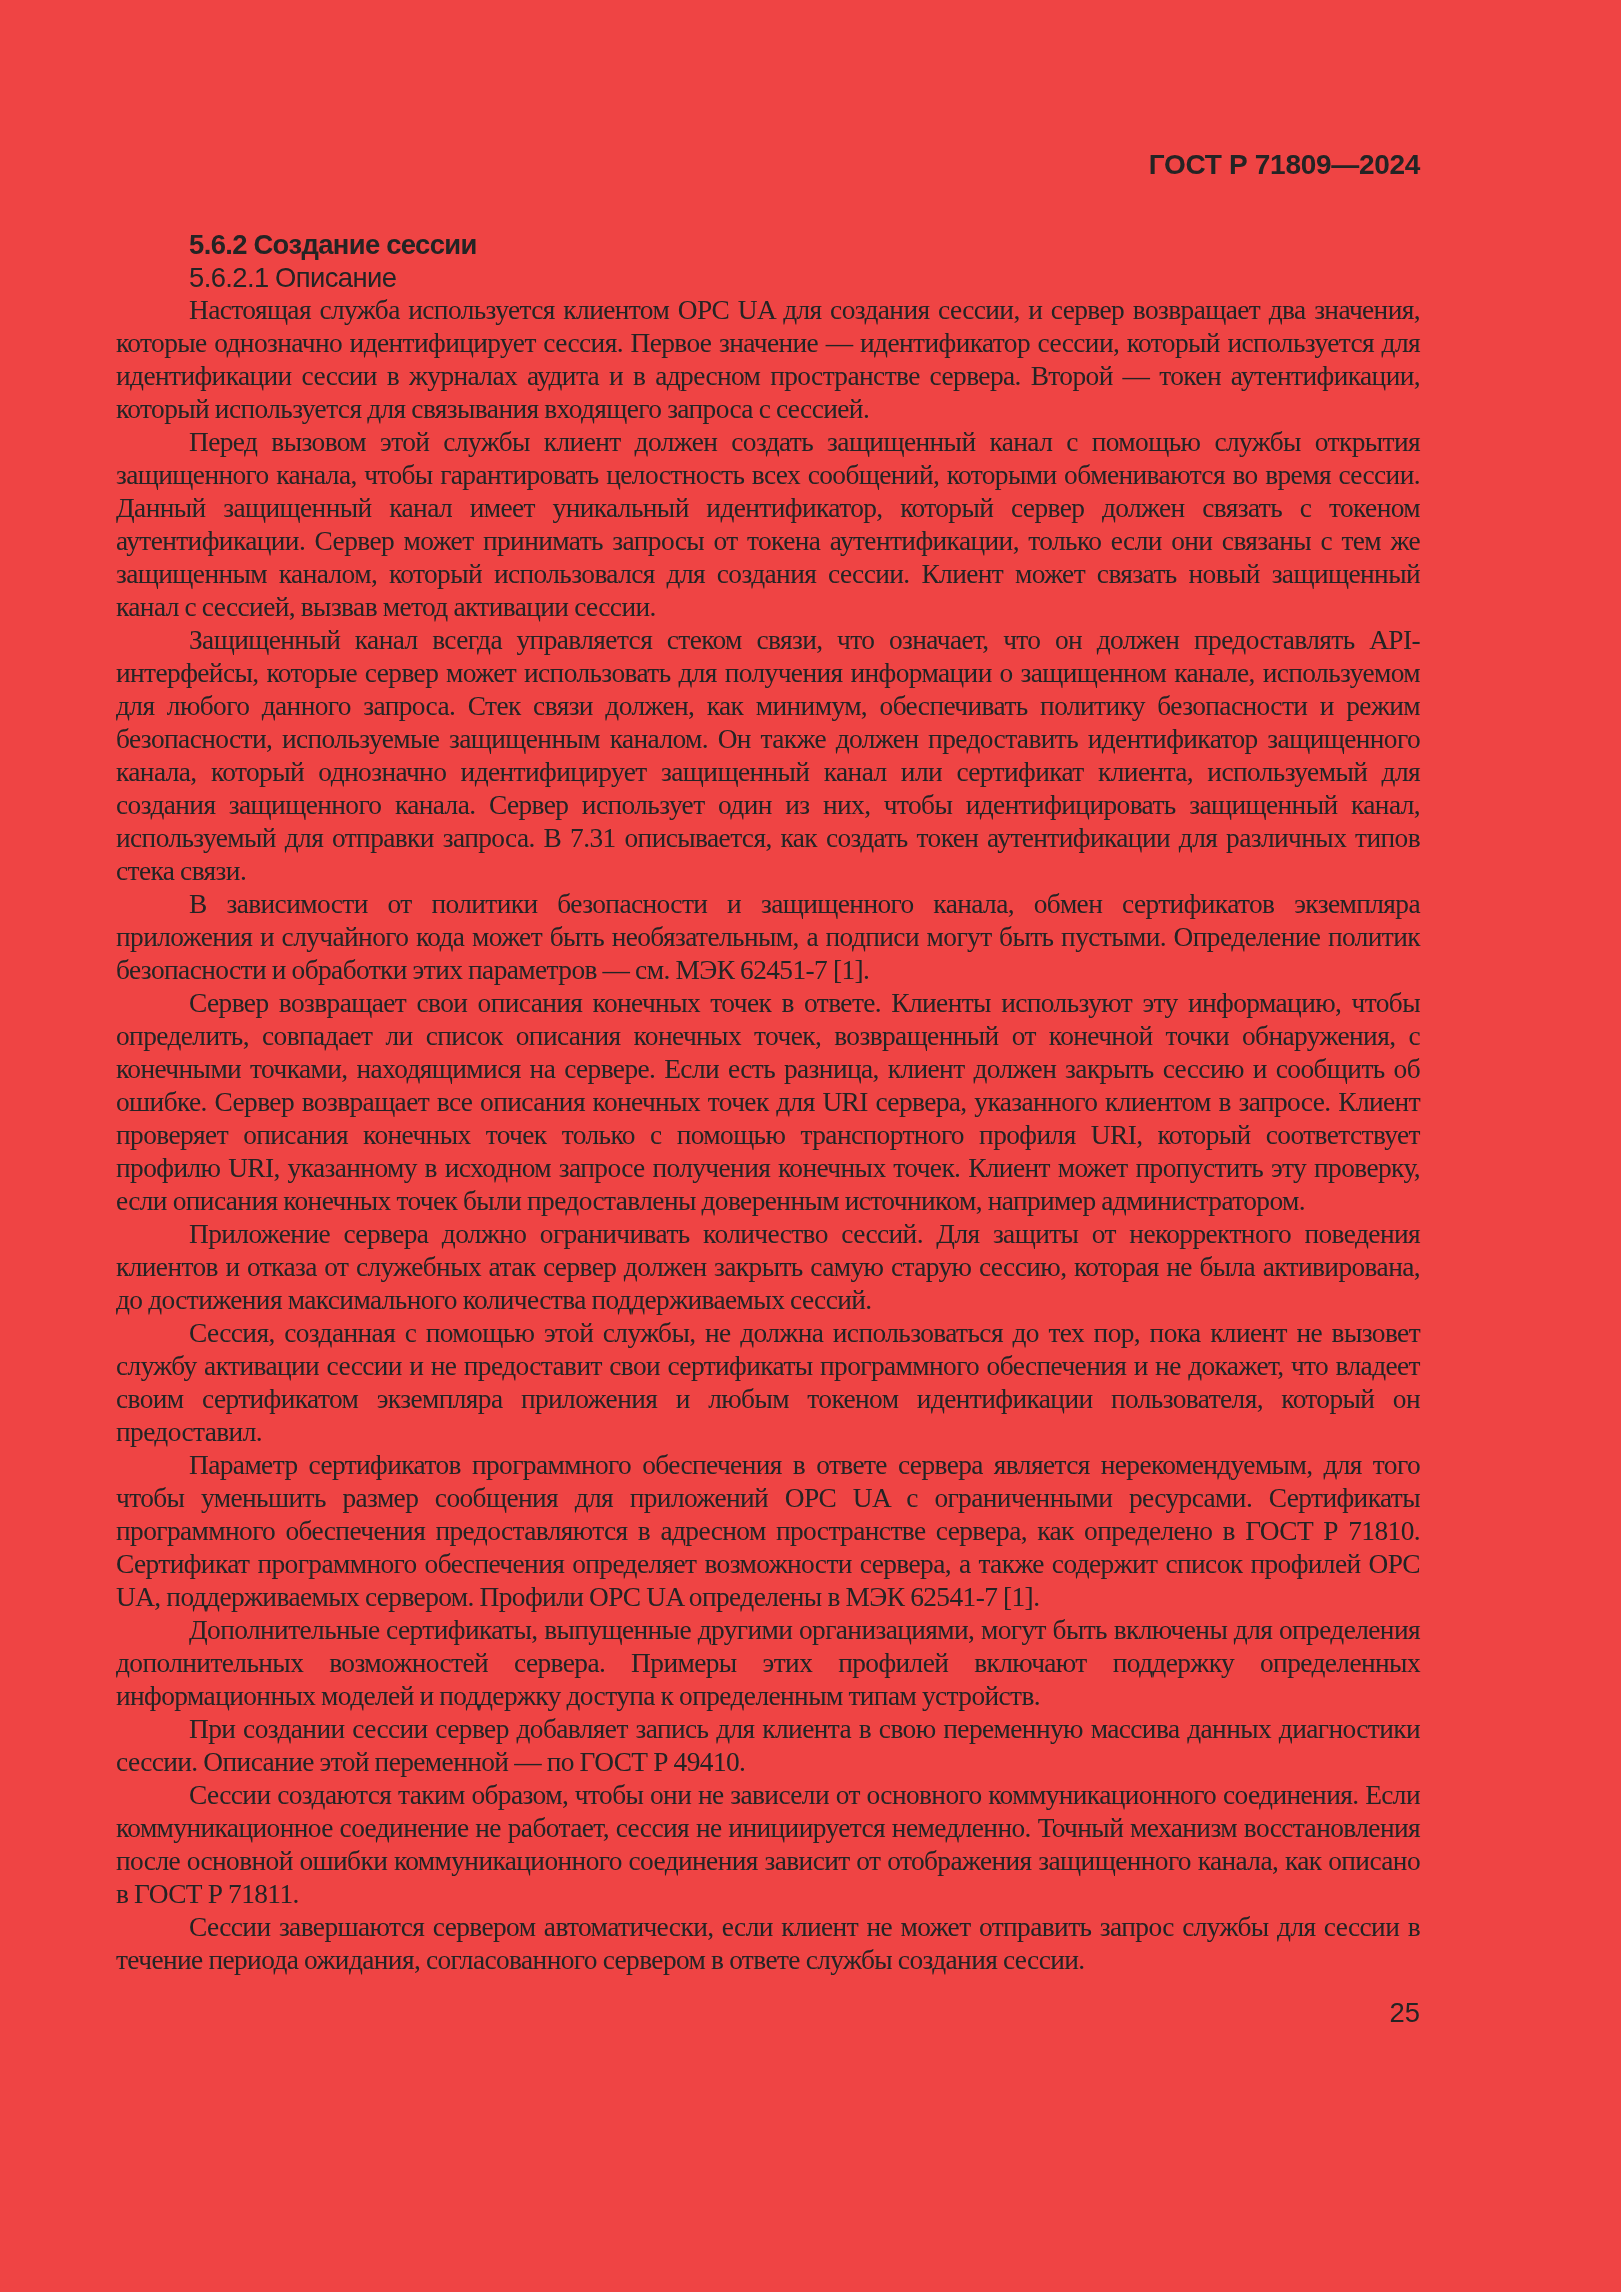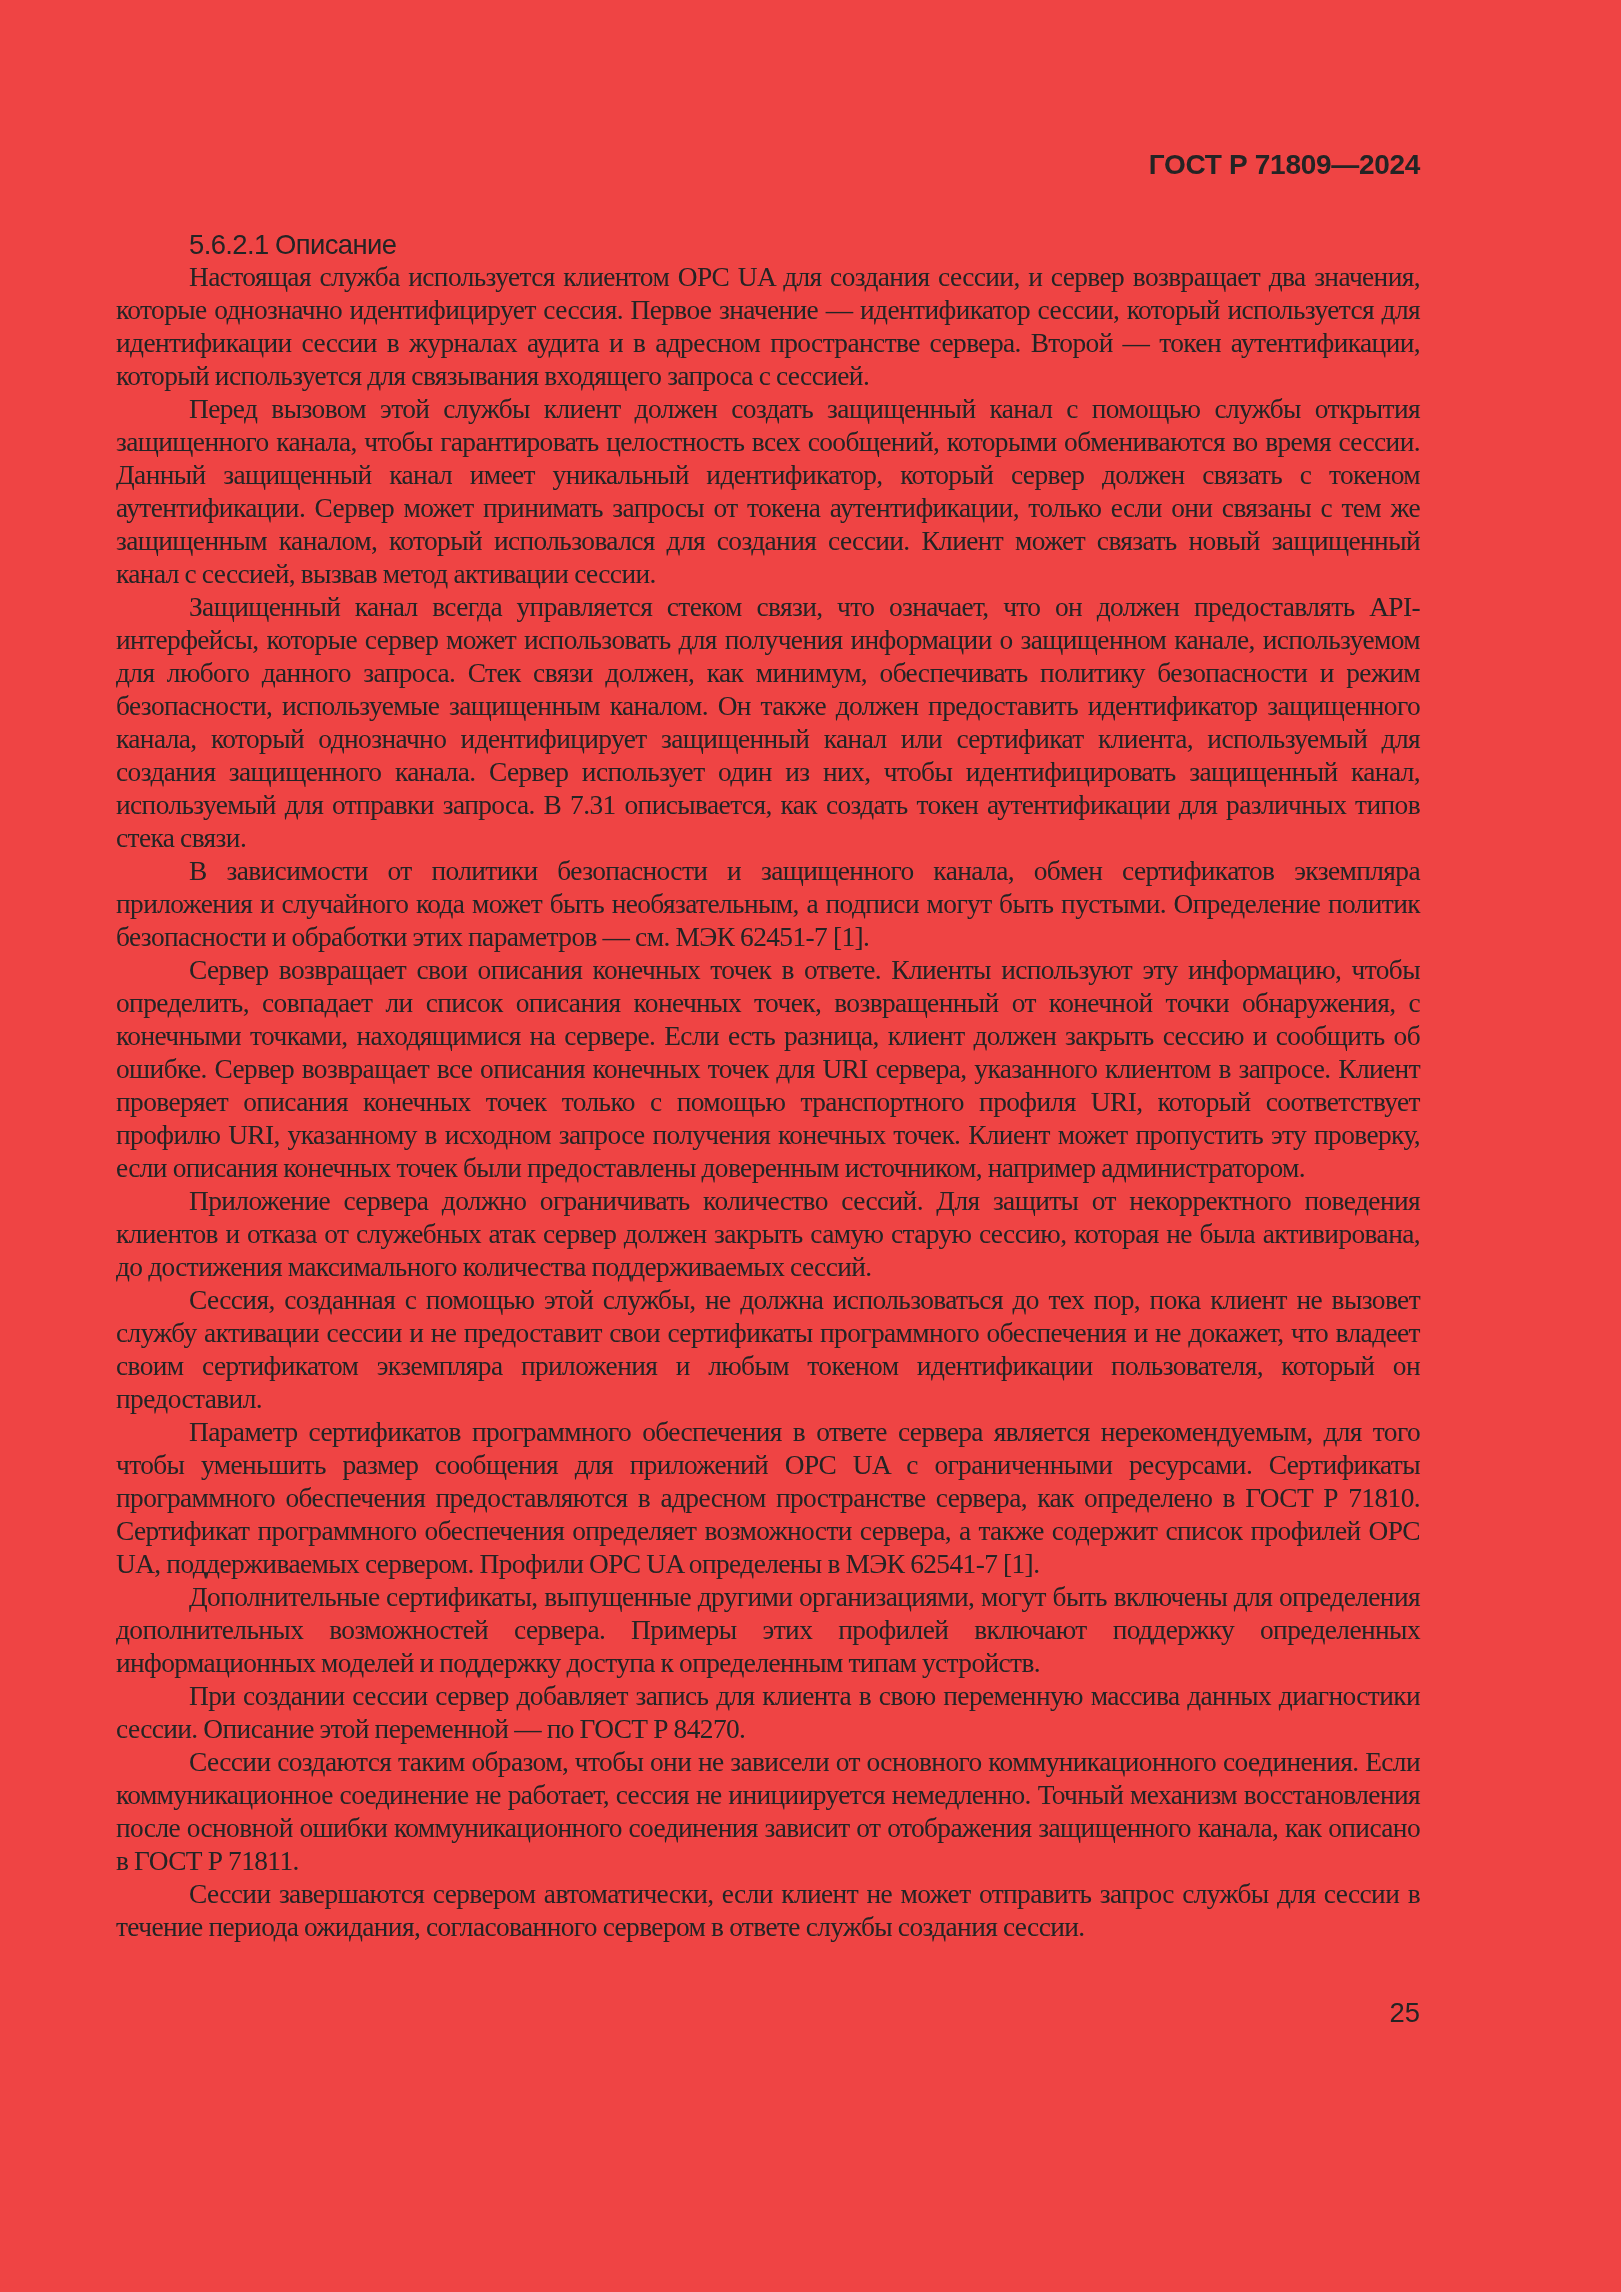--- a/index.html
+++ b/index.html
@@ -67,32 +67,33 @@
   }
 </style>
 </head>
 <body>
 
 <div class="page">
 
   <div class="std-header">ГОСТ Р 71809—2024</div>
 
   <div class="content">
+    <p class="sec-heading">5.6.2 Создание сессии</p>
     <p class="subsec-heading">5.6.2.1 Описание</p>
     <div>
         <p class="para">Настоящая служба используется клиентом OPC UA для создания сессии, и сервер возвращает два значения, которые однозначно идентифицирует сессия. Первое значение — идентификатор сессии, который используется для идентификации сессии в журналах аудита и в адресном пространстве сервера. Второй — токен аутентификации, который используется для связывания входящего запроса с сессией.</p>
         <p class="para">Перед вызовом этой службы клиент должен создать защищенный канал с помощью службы открытия защищенного канала, чтобы гарантировать целостность всех сообщений, которыми обмениваются во время сессии. Данный защищенный канал имеет уникальный идентификатор, который сервер должен связать с токеном аутентификации. Сервер может принимать запросы от токена аутентификации, только если они связаны с тем же защищенным каналом, который использовался для создания сессии. Клиент может связать новый защищенный канал с сессией, вызвав метод активации сессии.</p>
         <p class="para">Защищенный канал всегда управляется стеком связи, что означает, что он должен предоставлять API-интерфейсы, которые сервер может использовать для получения информации о защищенном канале, используемом для любого данного запроса. Стек связи должен, как минимум, обеспечивать политику безопасности и режим безопасности, используемые защищенным каналом. Он также должен предоставить идентификатор защищенного канала, который однозначно идентифицирует защищенный канал или сертификат клиента, используемый для создания защищенного канала. Сервер использует один из них, чтобы идентифицировать защищенный канал, используемый для отправки запроса. В 7.31 описывается, как создать токен аутентификации для различных типов стека связи.</p>
         <p class="para">В зависимости от политики безопасности и защищенного канала, обмен сертификатов экземпляра приложения и случайного кода может быть необязательным, а подписи могут быть пустыми. Определение политик безопасности и обработки этих параметров — см. МЭК 62451-7 [1].</p>
         <p class="para">Сервер возвращает свои описания конечных точек в ответе. Клиенты используют эту информацию, чтобы определить, совпадает ли список описания конечных точек, возвращенный от конечной точки обнаружения, с конечными точками, находящимися на сервере. Если есть разница, клиент должен закрыть сессию и сообщить об ошибке. Сервер возвращает все описания конечных точек для URI сервера, указанного клиентом в запросе. Клиент проверяет описания конечных точек только с помощью транспортного профиля URI, который соответствует профилю URI, указанному в исходном запросе получения конечных точек. Клиент может пропустить эту проверку, если описания конечных точек были предоставлены доверенным источником, например администратором.</p>
         <p class="para">Приложение сервера должно ограничивать количество сессий. Для защиты от некорректного поведения клиентов и отказа от служебных атак сервер должен закрыть самую старую сессию, которая не была активирована, до достижения максимального количества поддерживаемых сессий.</p>
         <p class="para">Сессия, созданная с помощью этой службы, не должна использоваться до тех пор, пока клиент не вызовет службу активации сессии и не предоставит свои сертификаты программного обеспечения и не докажет, что владеет своим сертификатом экземпляра приложения и любым токеном идентификации пользователя, который он предоставил.</p>
         <p class="para">Параметр сертификатов программного обеспечения в ответе сервера является нерекомендуемым, для того чтобы уменьшить размер сообщения для приложений OPC UA с ограниченными ресурсами. Сертификаты программного обеспечения предоставляются в адресном пространстве сервера, как определено в ГОСТ Р 71810. Сертификат программного обеспечения определяет возможности сервера, а также содержит список профилей OPC UA, поддерживаемых сервером. Профили OPC UA определены в МЭК 62541-7 [1].</p>
         <p class="para">Дополнительные сертификаты, выпущенные другими организациями, могут быть включены для определения дополнительных возможностей сервера. Примеры этих профилей включают поддержку определенных информационных моделей и поддержку доступа к определенным типам устройств.</p>
-        <p class="para">При создании сессии сервер добавляет запись для клиента в свою переменную массива данных диагностики сессии. Описание этой переменной — по ГОСТ Р 84270.</p>
+        <p class="para">При создании сессии сервер добавляет запись для клиента в свою переменную массива данных диагностики сессии. Описание этой переменной — по ГОСТ Р 49410.</p>
         <p class="para">Сессии создаются таким образом, чтобы они не зависели от основного коммуникационного соединения. Если коммуникационное соединение не работает, сессия не инициируется немедленно. Точный механизм восстановления после основной ошибки коммуникационного соединения зависит от отображения защищенного канала, как описано в ГОСТ Р 71811.</p>
         <p class="para">Сессии завершаются сервером автоматически, если клиент не может отправить запрос службы для сессии в течение периода ожидания, согласованного сервером в ответе службы создания сессии.</p>
       </div>
   </div>
 
   <div class="page-num">25</div>
 
 </div>
 
 

